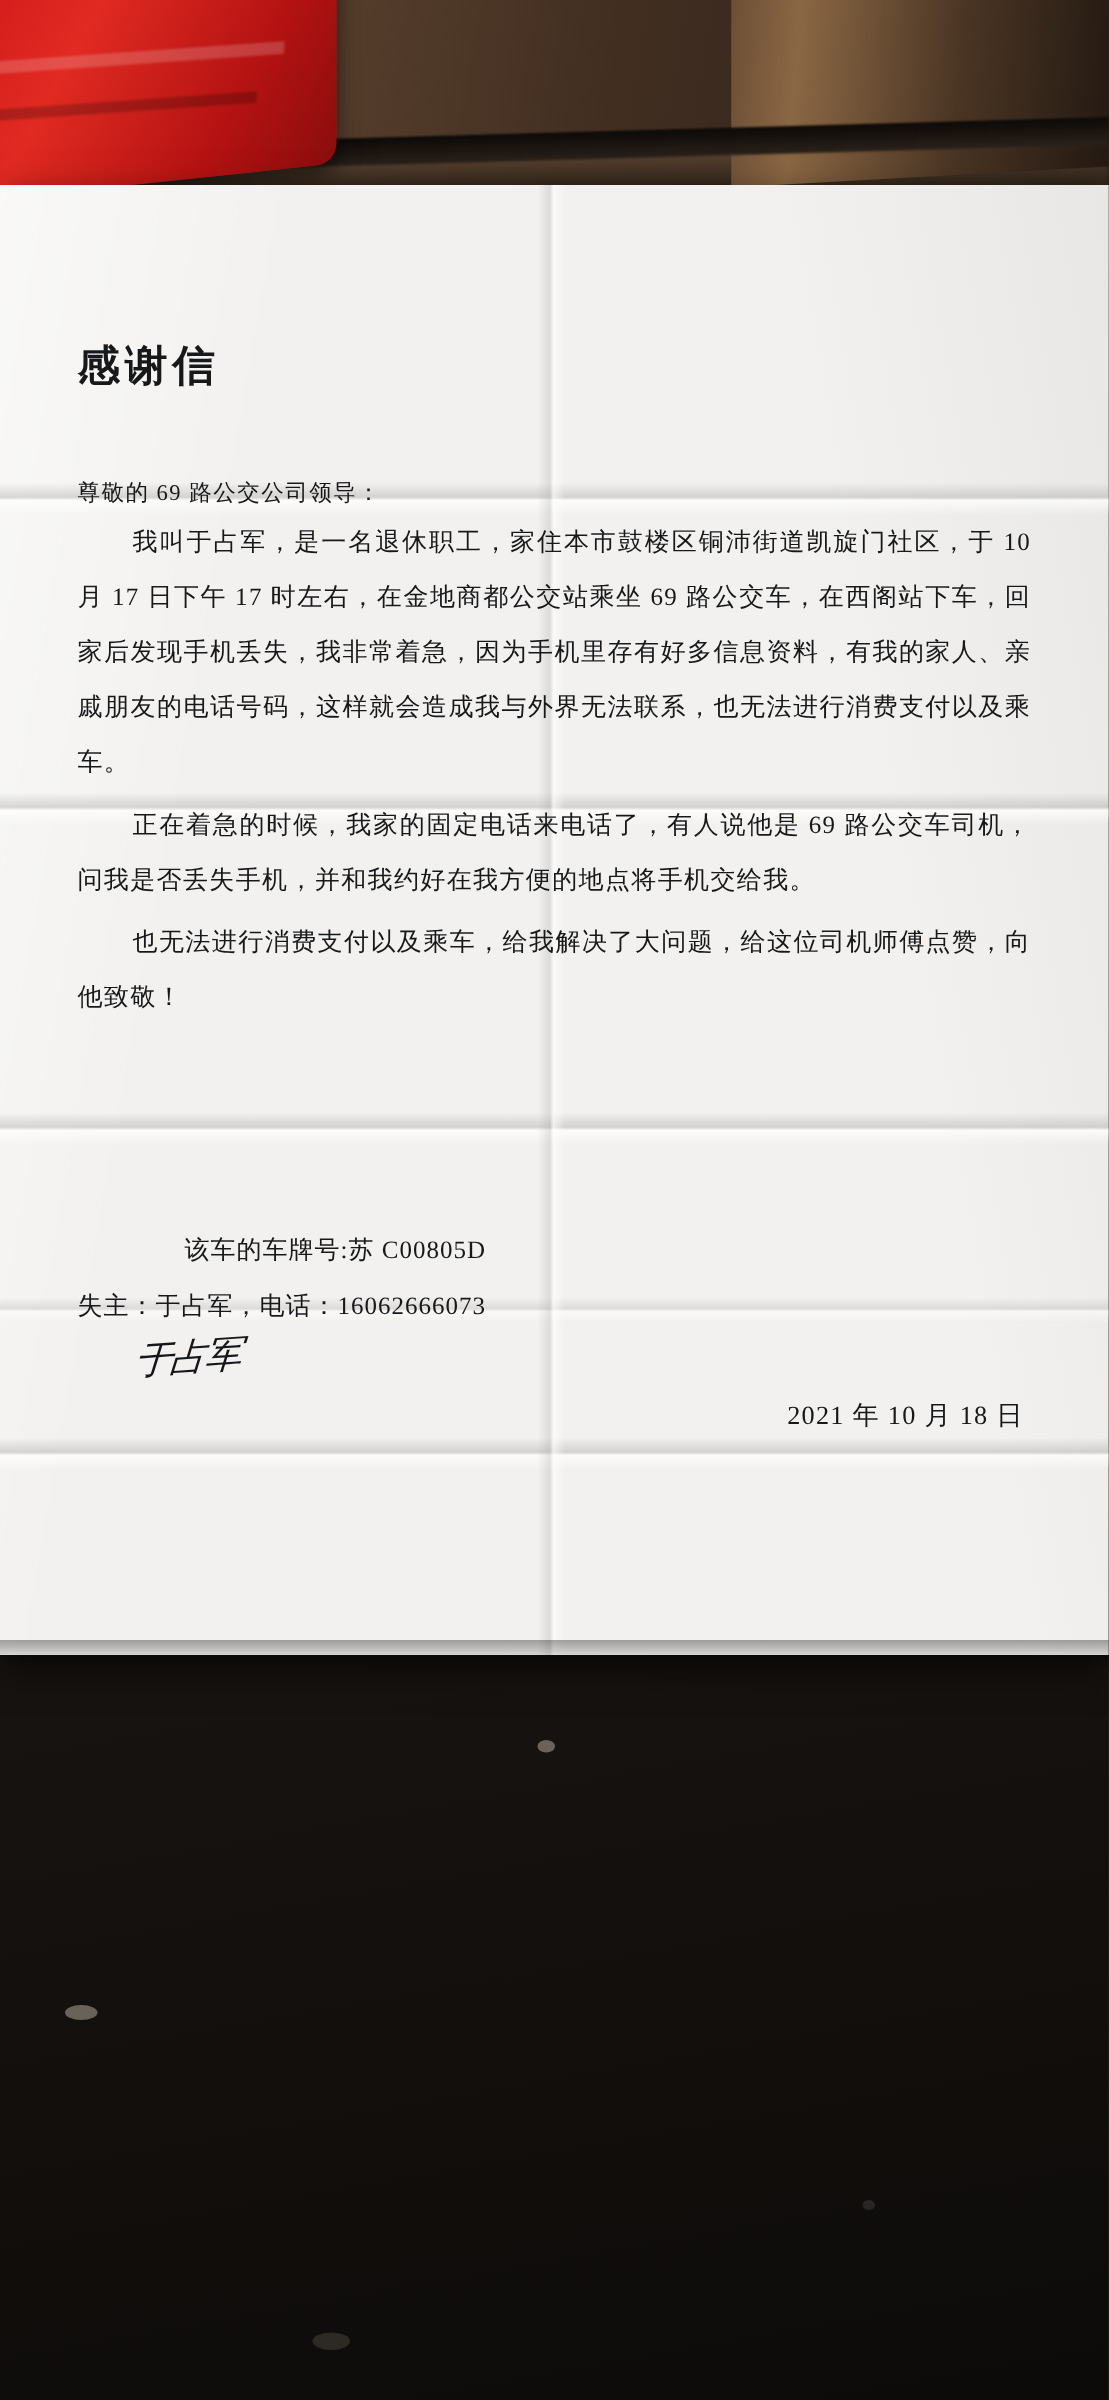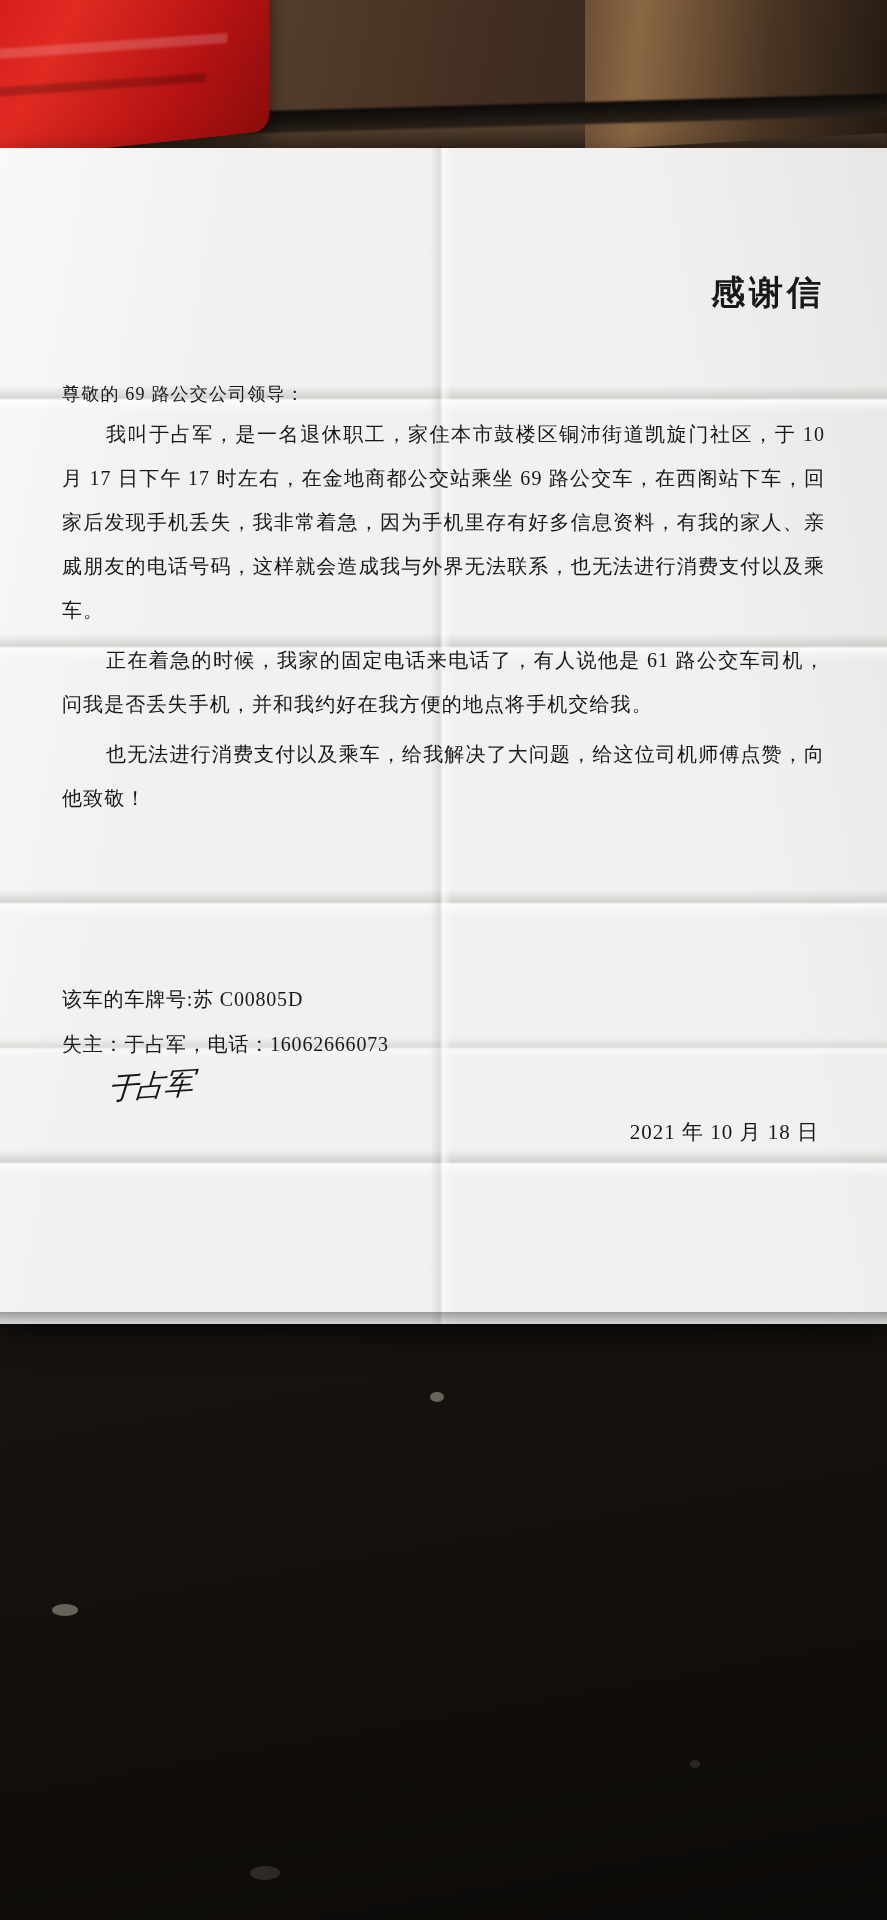--- a/index.html
+++ b/index.html
@@ -121,21 +121,21 @@
   }
 
   
   .letter {
     position: absolute;
     inset: 0;
     padding: 0 62px;
     color: #17181a;
   }
   .title {
-    text-align: right;
+    text-align: left;
     font-size: 34px;
     font-weight: bold;
     letter-spacing: 4px;
     margin-top: 122px;
     font-family: "Liberation Serif", "DejaVu Serif", serif;
   }
   .salutation {
     margin-top: 66px;
     font-size: 18px;
     letter-spacing: 1.2px;
@@ -149,21 +149,21 @@
     margin: 6px 0 0 0;
     text-indent: 44px;
   }
   .sign-block {
     position: absolute;
     left: 62px;
     top: 838px;
     font-size: 20px;
     letter-spacing: .8px;
   }
-  .sign-block .line { margin-bottom: 18px; }
+  .sign-block .line { margin-bottom: 18px; text-align: right; }
   .signature {
     position: absolute;
     left: 108px;
     top: 918px;
     font-size: 30px;
     font-style: italic;
     font-family: "Liberation Serif", "DejaVu Serif", serif;
     transform: rotate(-4deg) skewX(-8deg);
     letter-spacing: -2px;
     color: #14161a;
@@ -196,21 +196,21 @@
   <div class="fold f2"></div>
   <div class="fold f3"></div>
   <div class="fold f4"></div>
   <div class="fold f5"></div>
   <div class="fold v1"></div>
 
   <div class="letter">
     <div class="title">感谢信</div>
     <div class="salutation">尊敬的 69 路公交公司领导：</div>
     <p class="body-par">我叫于占军，是一名退休职工，家住本市鼓楼区铜沛街道凯旋门社区，于 10 月 17 日下午 17 时左右，在金地商都公交站乘坐 69 路公交车，在西阁站下车，回家后发现手机丢失，我非常着急，因为手机里存有好多信息资料，有我的家人、亲戚朋友的电话号码，这样就会造成我与外界无法联系，也无法进行消费支付以及乘车。</p>
-    <p class="body-par">正在着急的时候，我家的固定电话来电话了，有人说他是 61 路公交车司机，问我是否丢失手机，并和我约好在我方便的地点将手机交给我。</p>
+    <p class="body-par">正在着急的时候，我家的固定电话来电话了，有人说他是 69 路公交车司机，问我是否丢失手机，并和我约好在我方便的地点将手机交给我。</p>
     <p class="body-par">也无法进行消费支付以及乘车，给我解决了大问题，给这位司机师傅点赞，向他致敬！</p>
 
     <div class="sign-block">
       <div class="line">该车的车牌号:苏 C00805D</div>
       <div class="line">失主：于占军，电话：16062666073</div>
     </div>
 
     <div class="signature">于占军</div>
     <div class="date">2021 年 10 月 18 日</div>
   </div>

